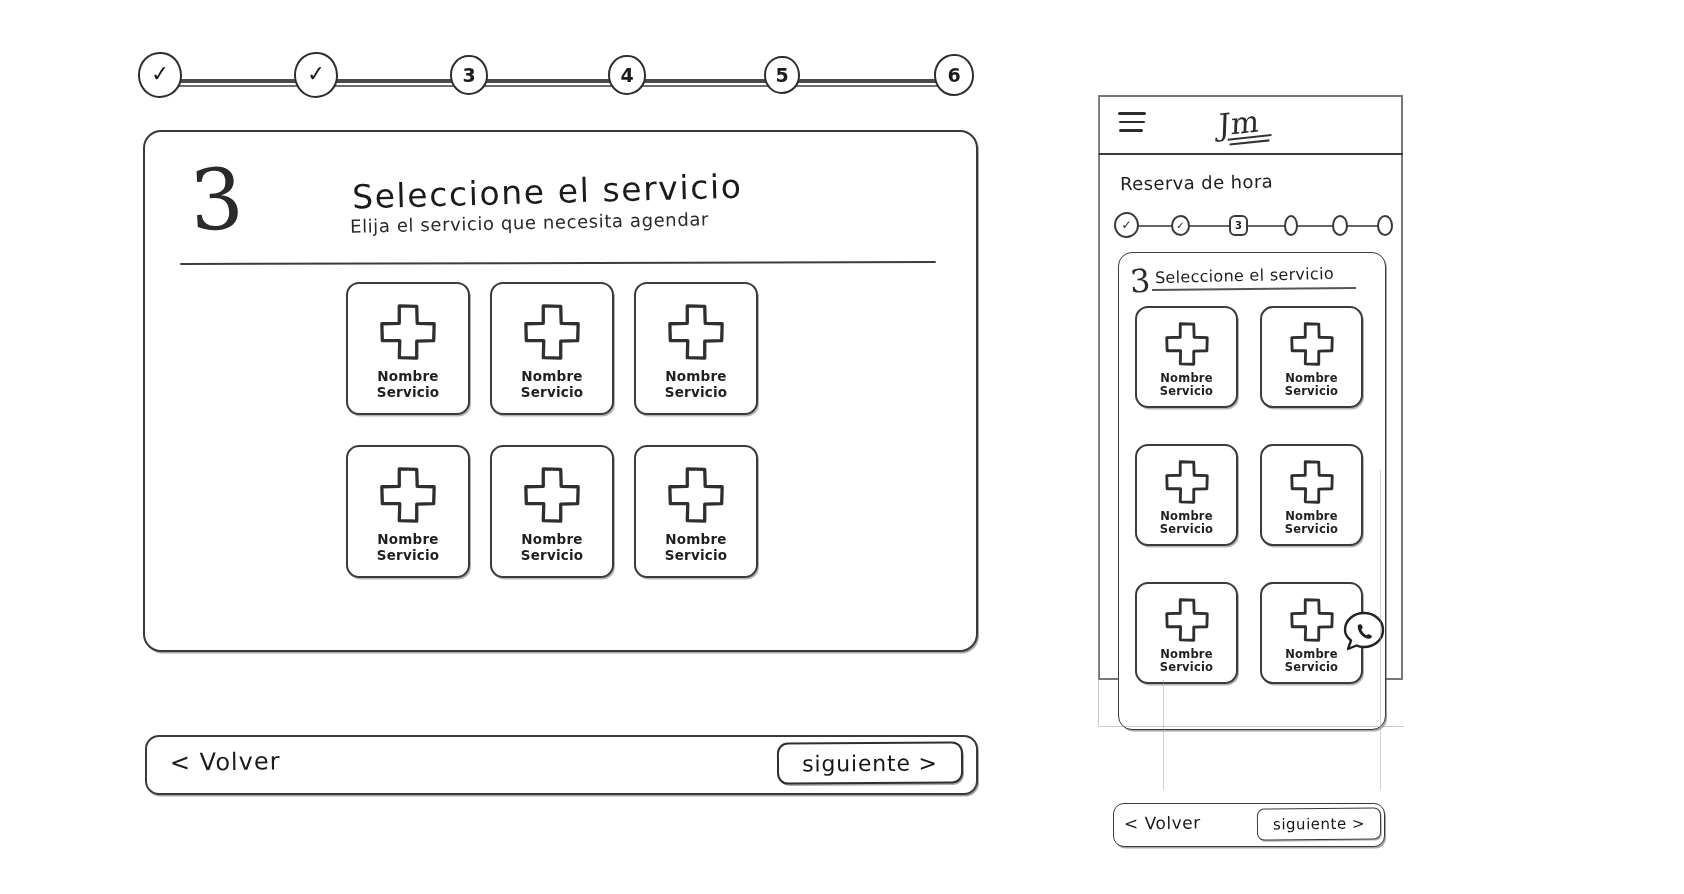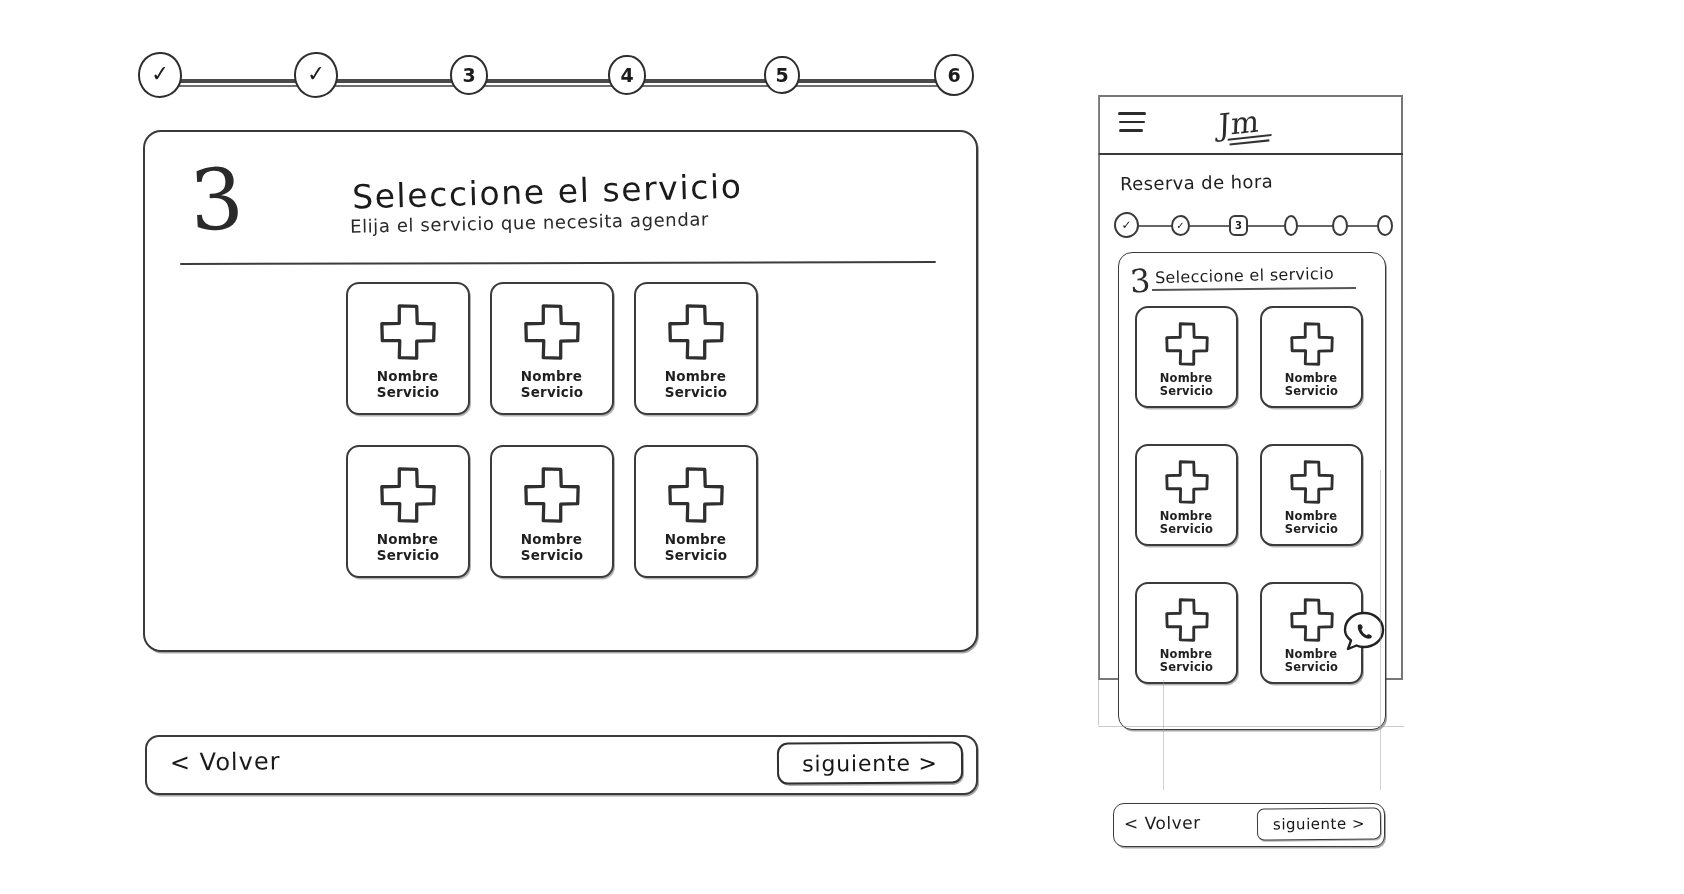--- a/index.html
+++ b/index.html
@@ -79,21 +79,21 @@
   }
   .service-card{
     position:relative;
     border:2.2px solid #3b3b3b; border-radius:13px; background:#fff;
     box-shadow:1.5px 2px 0 -0.5px rgba(70,70,70,.4);
     display:flex; flex-direction:column; align-items:center; justify-content:center;
   }
   .plus-icon{ width:62px; height:62px; margin-top:4px; }
   .plus-icon svg{ width:100%; height:100%; display:block; }
   .svc-label{
-    margin-top:6px; line-height:1.12;
+    margin-top:6px; text-align:center; line-height:1.12;
     font-size:13.5px; color:#1f1f1f; font-weight:600; letter-spacing:.2px;
   }
   .svc-label .l2{ display:block; }
 
   #desktop-footer{
     left:145px; top:735px; width:833px; height:60px; border-radius:14px;
   }
   #btn-volver-desktop{
     position:absolute; left:170px; top:748px;
     font-size:24px; color:#1b1b1b; letter-spacing:1px;

